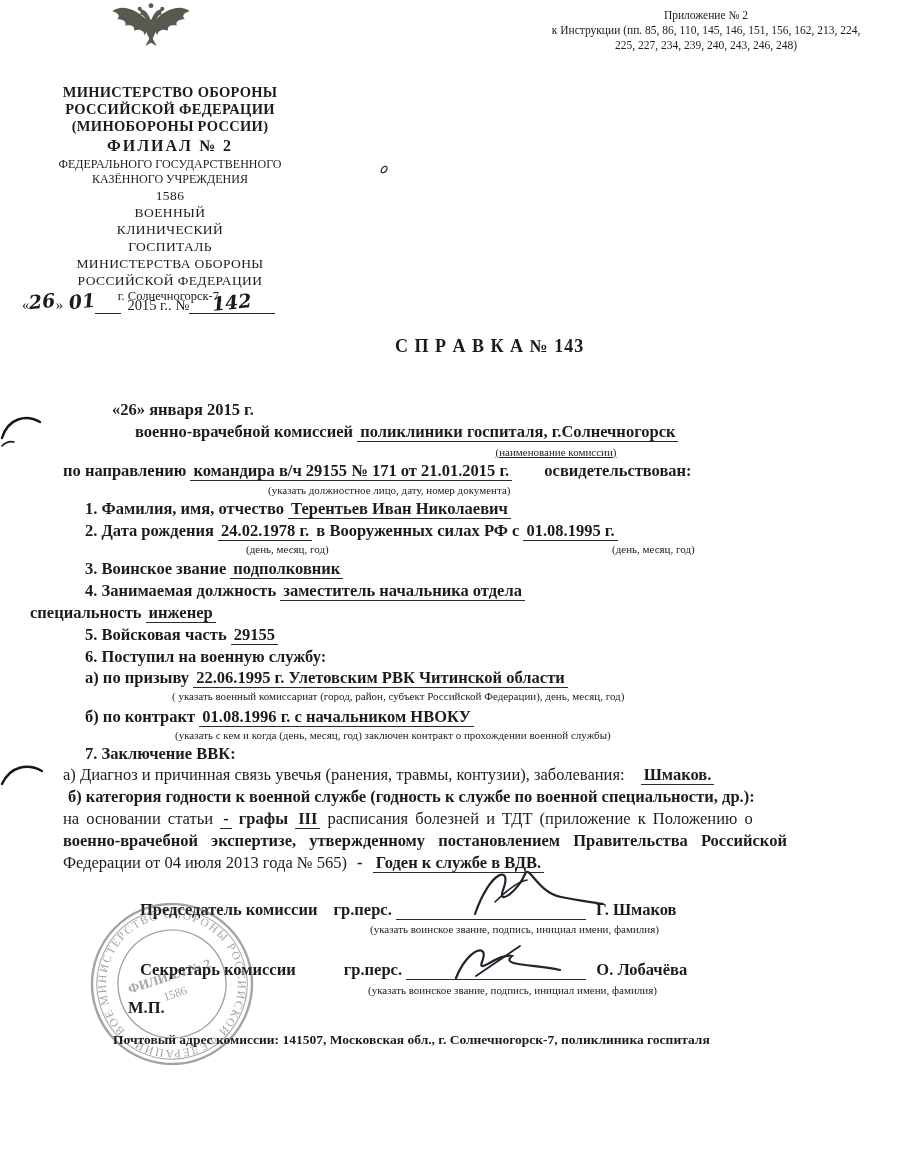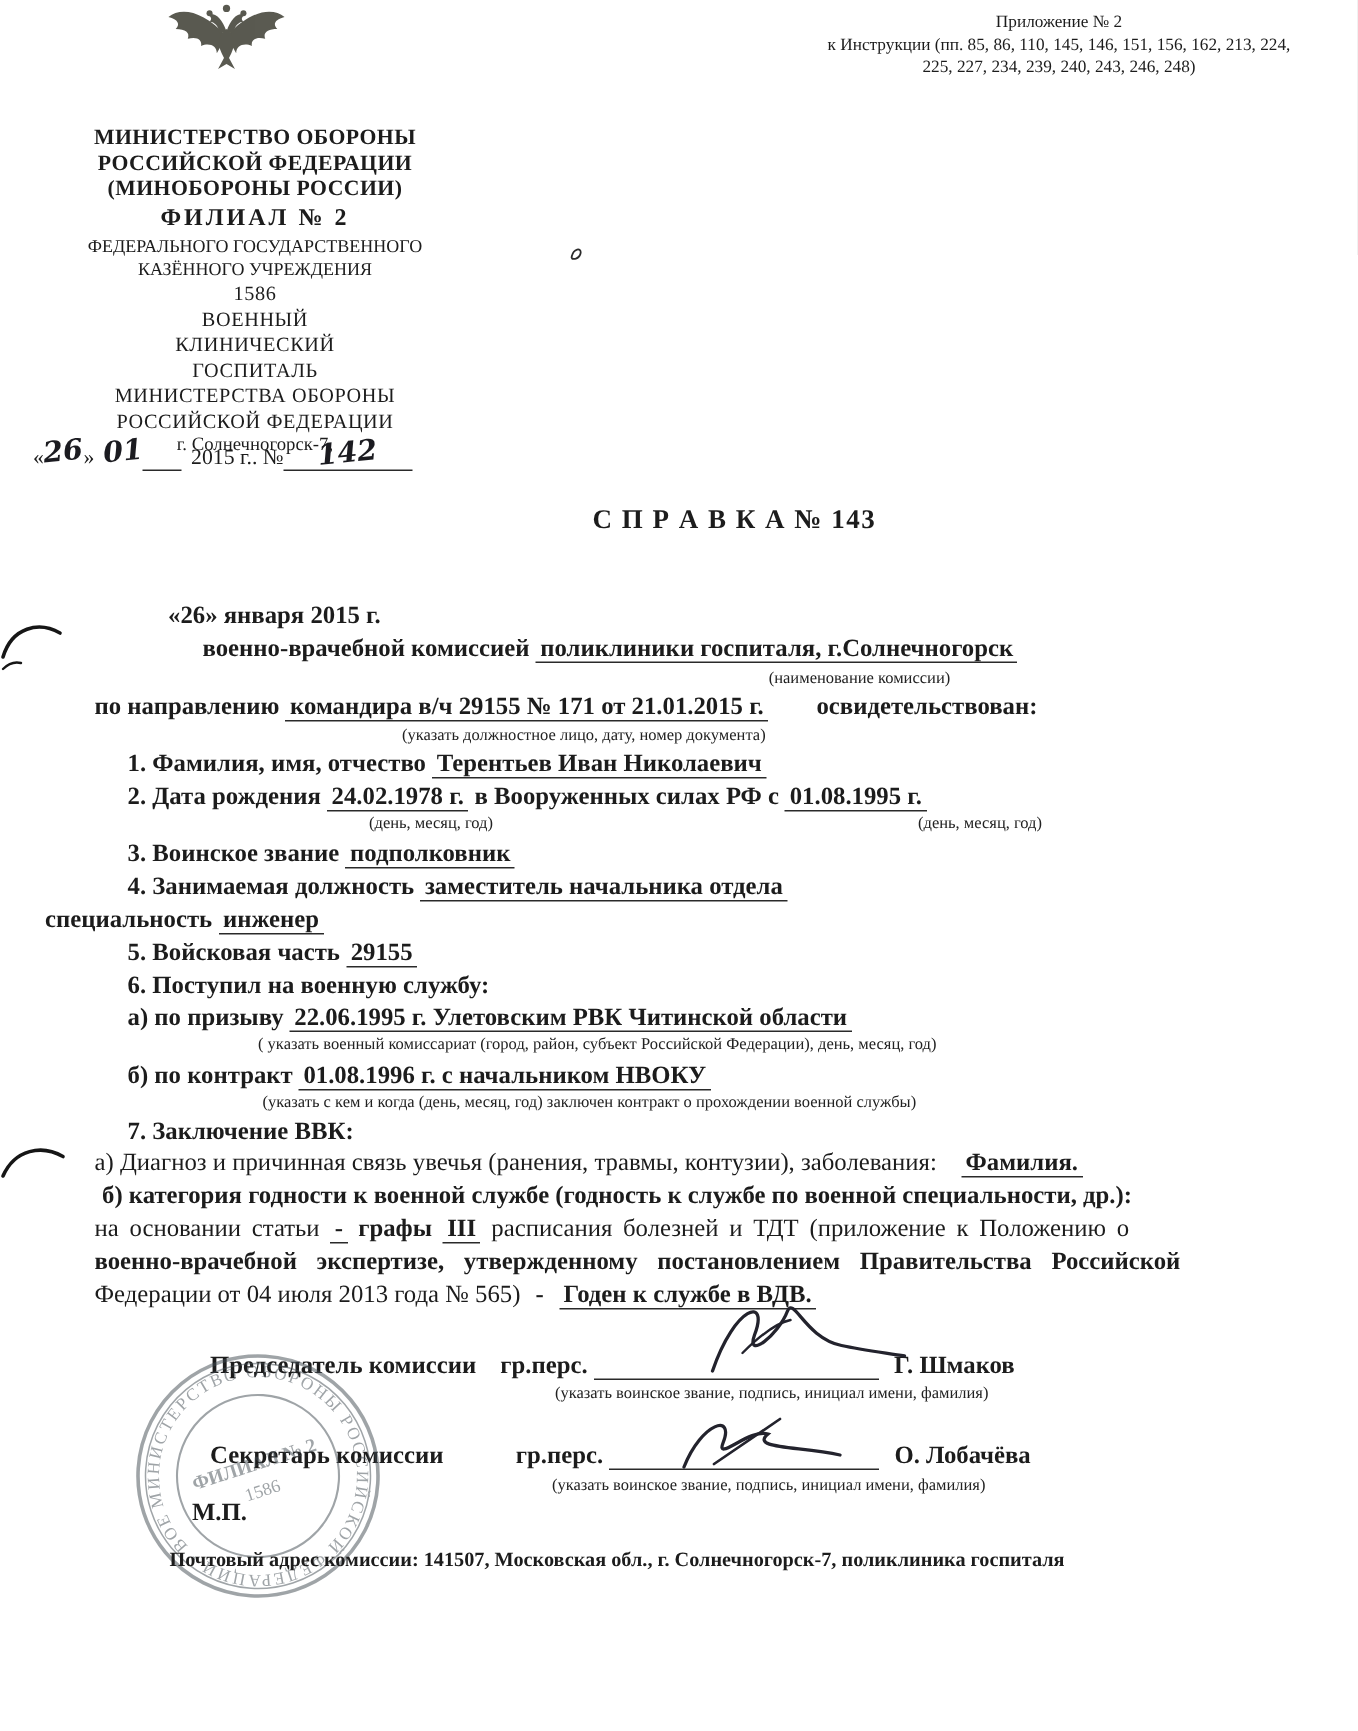--- a/index.html
+++ b/index.html
@@ -92,21 +92,21 @@
   <svg class="abs artifact" style="left:0;top:758px;" width="44" height="36" viewBox="0 0 44 36">
     <path d="M2 26 C10 8 28 5 42 13" fill="none" stroke="#161616" stroke-width="2.4" stroke-linecap="round"></path>
   </svg>
 
   <div class="abs body-line" style="left:112px;top:400px;">«26» января 2015 г.</div>
 
   <div class="abs body-line" style="left:135px;top:422px;">
     <span>военно-врачебной комиссией</span>
     <span class="v">поликлиники госпиталя, г.Солнечногорск</span>
   </div>
-  <div class="abs cap" style="left:423px;top:446px;width:300px;text-align:center;">(наименование комиссии)</div>
+  <div class="abs cap" style="left:406px;top:446px;width:300px;text-align:center;text-decoration:underline;">(наименование комиссии)</div>
 
   <div class="abs body-line" style="left:63px;top:461px;">
     <span>по направлению</span>
     <span class="v">командира в/ч 29155 № 171 от 21.01.2015 г.</span>
     <span class="gap28">освидетельствован:</span>
   </div>
   <div class="abs cap" style="left:268px;top:484px;">(указать должностное лицо, дату, номер документа)</div>
 
   <div class="abs body-line" style="left:85px;top:499px;">
     <span>1. Фамилия, имя, отчество</span>
@@ -157,21 +157,21 @@
     <span class="v">01.08.1996 г. с начальником НВОКУ</span>
   </div>
   <div class="abs cap" style="left:175px;top:729px;">(указать с кем и когда (день, месяц, год) заключен контракт о прохождении военной службы)</div>
 
   <div class="abs body-line" style="left:85px;top:744px;">
     <span>7. Заключение ВВК:</span>
   </div>
 
   <div class="abs body-line reg" style="left:63px;top:765px;">
     <span class="reg">а) Диагноз и причинная связь увечья (ранения, травмы, контузии), заболевания:</span>
-    <span class="v gap12">Фамилия.</span>
+    <span class="v gap12">Шмаков.</span>
   </div>
 
   <div class="abs body-line reg" style="left:68px;top:787px;">б) категория годности к военной службе (годность к службе по военной специальности, др.):</div>
 
   <div class="abs body-line reg" style="left:63px;top:809px;word-spacing:3px;">
     <span class="reg">на основании статьи</span>
     <span class="v" style="min-width:16px;text-align:center;">-</span>
     <span class="b">графы</span>
     <span class="v">III</span>
     <span class="reg">расписания болезней и ТДТ (приложение к Положению о</span>

